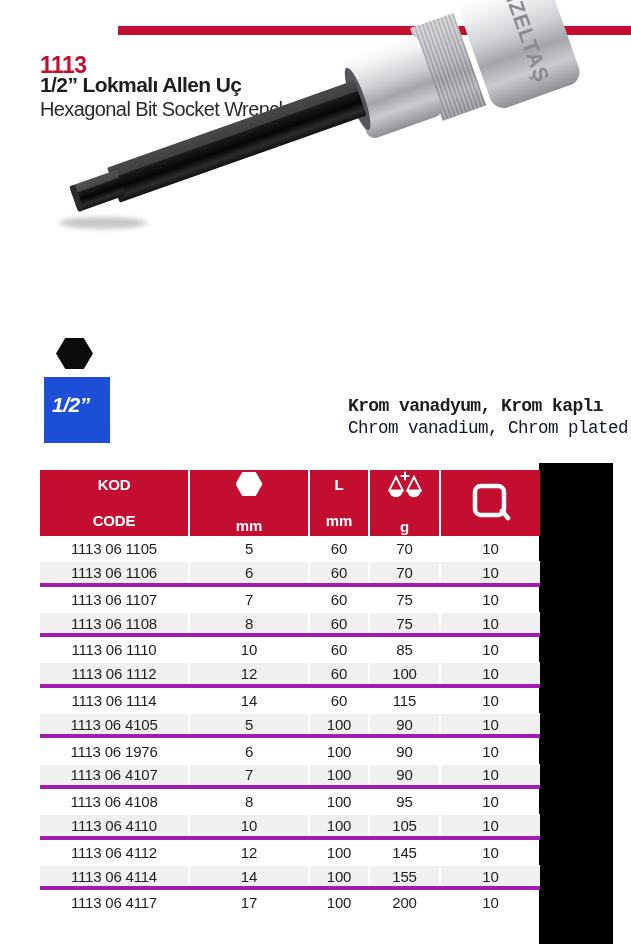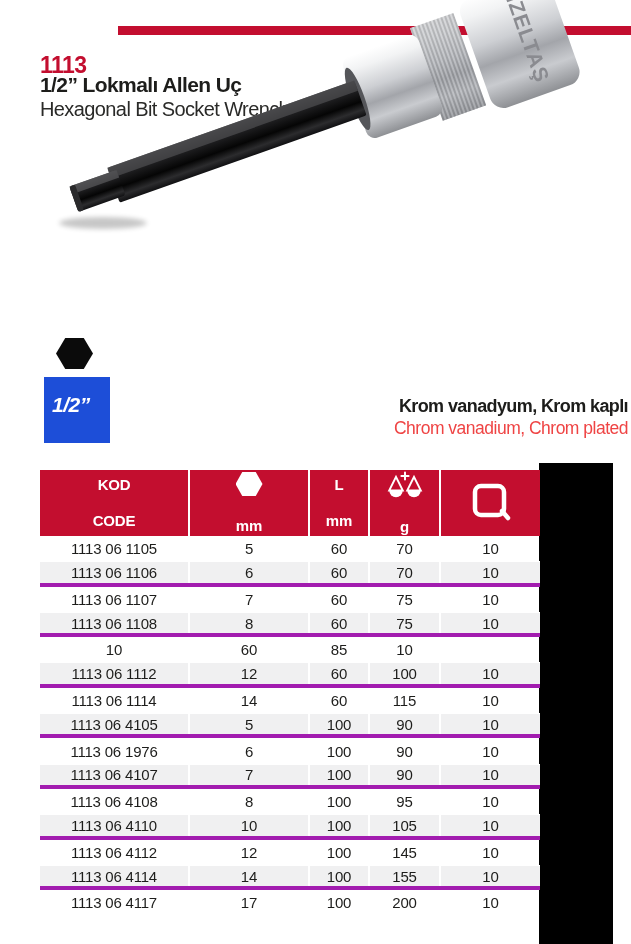--- a/index.html
+++ b/index.html
@@ -33,23 +33,23 @@
   
   .drive-badge {
     position:absolute; left:44px; top:377px; width:66px; height:66px; background:#1d4ed8;
     display:flex; align-items:center;
   }
   .drive-badge span {
     color:#fff; font-weight:bold; font-style:italic; font-size:21px;
     padding:0 0 10px 8px; letter-spacing:-0.5px;
   }
   
-  .material { position:absolute; right:3px; top:395px; text-align:right; line-height:22px; }
+  .material { position:absolute; right:3px; top:395px; line-height:22px;font-family:Liberation Mono, monospace; }
   .material .tr { font-size:18px; font-weight:bold; letter-spacing:-0.6px; }
-  .material .en { font-size:17.5px; letter-spacing:-0.5px; color:#ef4444; }
+  .material .en { font-size:17.5px; letter-spacing:-0.5px; color:#0f172a; }
   
   .bleed-block { position:absolute; left:539px; top:463px; width:74px; height:481px; background:#000; }
   
   .spec-table { position:absolute; left:40px; top:470px; width:500px; }
   .thead {
     display:grid; grid-template-columns:148px 120px 60px 71px 101px;
     height:66px; background:var(--red,#c30e2f);
   }
   .th {
     display:flex; flex-direction:column; align-items:center; justify-content:center;
@@ -208,20 +208,21 @@
           <div class="td">10</div>
         </div>
         <div class="tr-row stripe">
           <div class="td">1113 06 1108</div>
           <div class="td">8</div>
           <div class="td">60</div>
           <div class="td">75</div>
           <div class="td">10</div>
         </div>
         <div class="tr-row">
+          <div class="td">1113 06 1110</div>
           <div class="td">10</div>
           <div class="td">60</div>
           <div class="td">85</div>
           <div class="td">10</div>
         </div>
         <div class="tr-row stripe">
           <div class="td">1113 06 1112</div>
           <div class="td">12</div>
           <div class="td">60</div>
           <div class="td">100</div>

